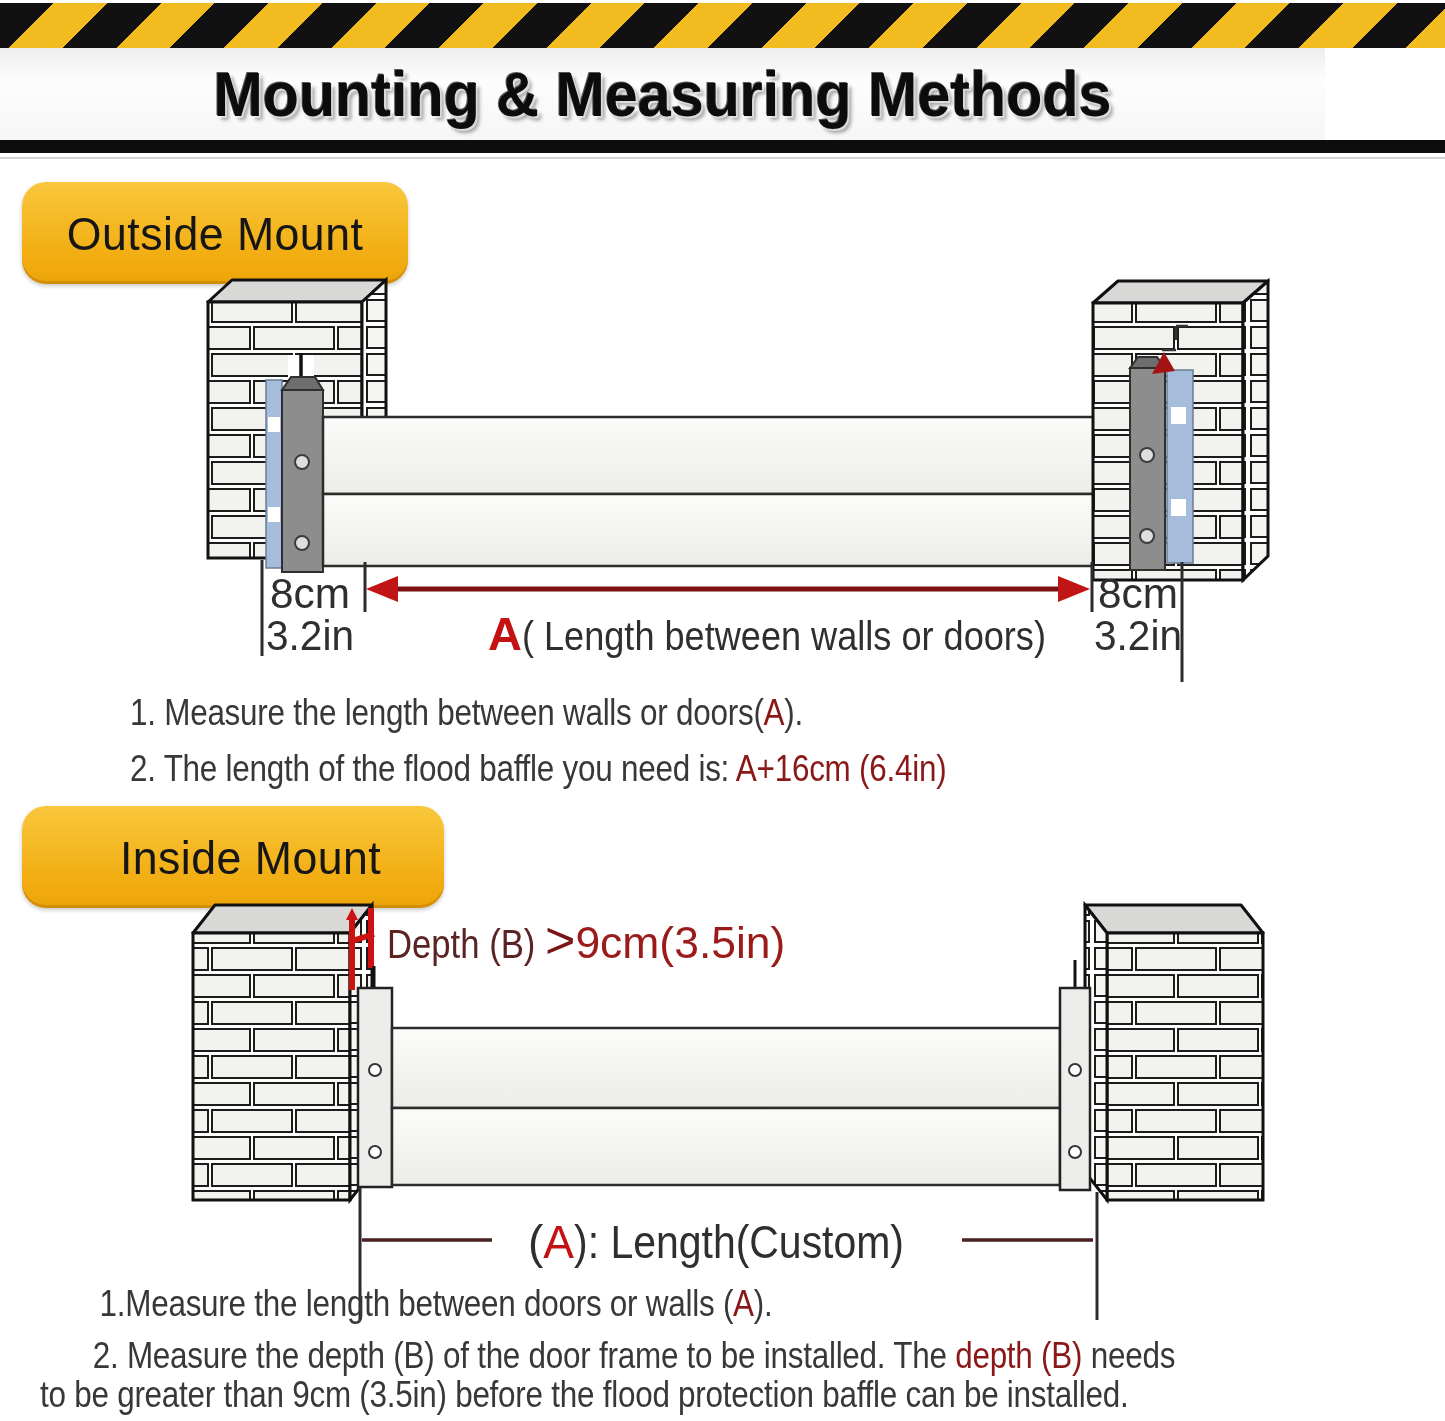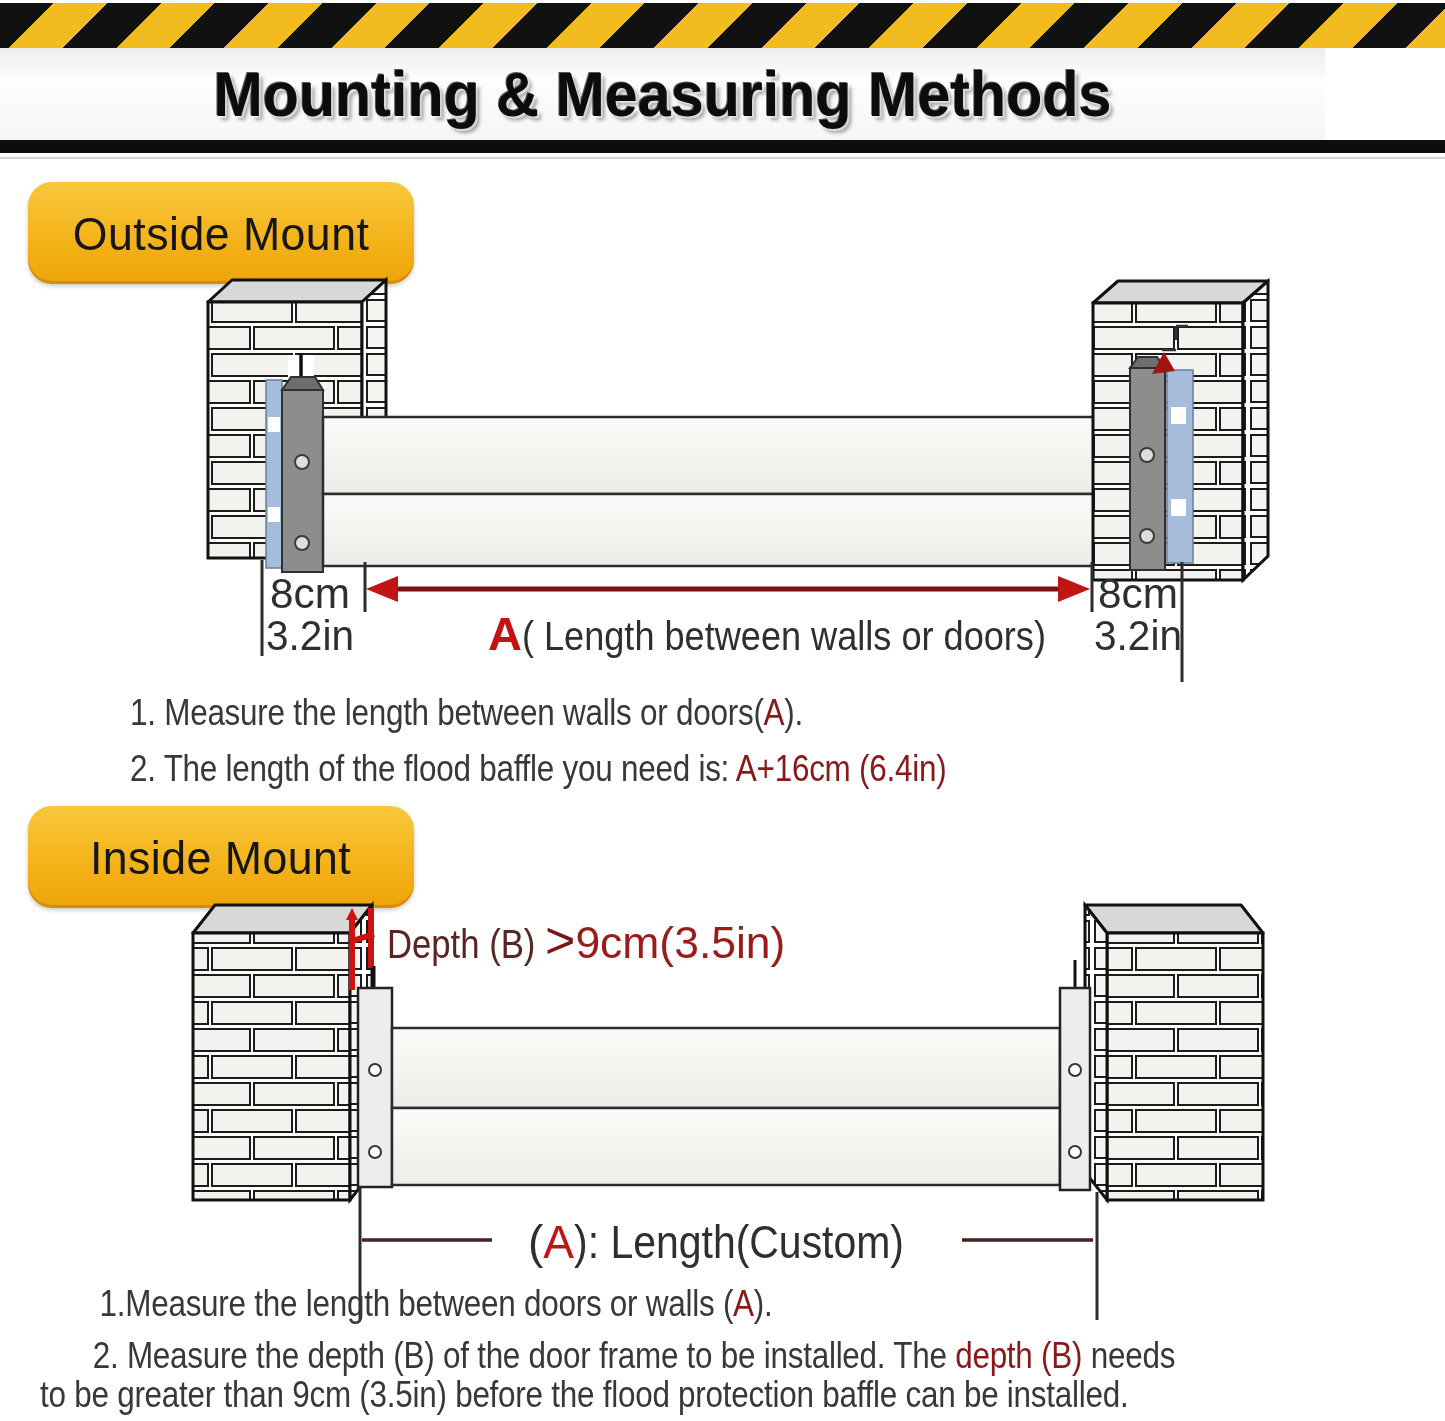--- a/index.html
+++ b/index.html
@@ -20,31 +20,31 @@
     margin:0; width:100%; text-align:center; line-height:92px;
     font-size:63px; font-weight:700; color:#0c0c0c; letter-spacing:0px;
     transform:scaleX(0.94); transform-origin:50% 50%;
     text-shadow:2px 2px 0 rgba(255,255,255,0.55), 4px 4px 4px rgba(0,0,0,0.35), -1px -1px 0 rgba(0,0,0,0.65);
   }
   .black-bar { position:absolute; left:0; top:140px; width:1445px; height:13px; background:#0d0d0d; }
   .grey-line { position:absolute; left:0; top:157px; width:1445px; height:2px; background:#d2d2d2; }
 
   
   .badge {
-    position:absolute; left:28px; width:386px; height:102px;
+    position:absolute; left:22px; width:386px; height:102px;
     background:linear-gradient(180deg,#f9c73c,#f2ae13 70%,#eda509);
     border-radius:24px; box-shadow:0 2px 4px rgba(0,0,0,0.22), inset 0 -3px 0 rgba(160,100,0,0.35);
     display:flex; align-items:center; justify-content:center;
   }
   .badge span {
     font-size:47px; color:#161616; letter-spacing:0.5px;
     transform:scaleX(0.95);
   }
   .badge-outside { top:182px; }
-  .badge-inside  { top:806px; }
+  .badge-inside  { top:806px;padding-left:36px; }
 
   
   .dia1 { position:absolute; left:0; top:270px; width:1445px; height:420px; }
   .dia2 { position:absolute; left:0; top:898px; width:1445px; height:425px; }
   svg text { font-family:"Liberation Sans", sans-serif; }
 
   
   .steps { position:absolute; transform:scaleX(0.85); transform-origin:left top; }
   .steps p { margin:0; font-size:37px; color:#383838; letter-spacing:-0.3px; white-space:pre-wrap; }
   .steps .hl { color:#8B1818; }

